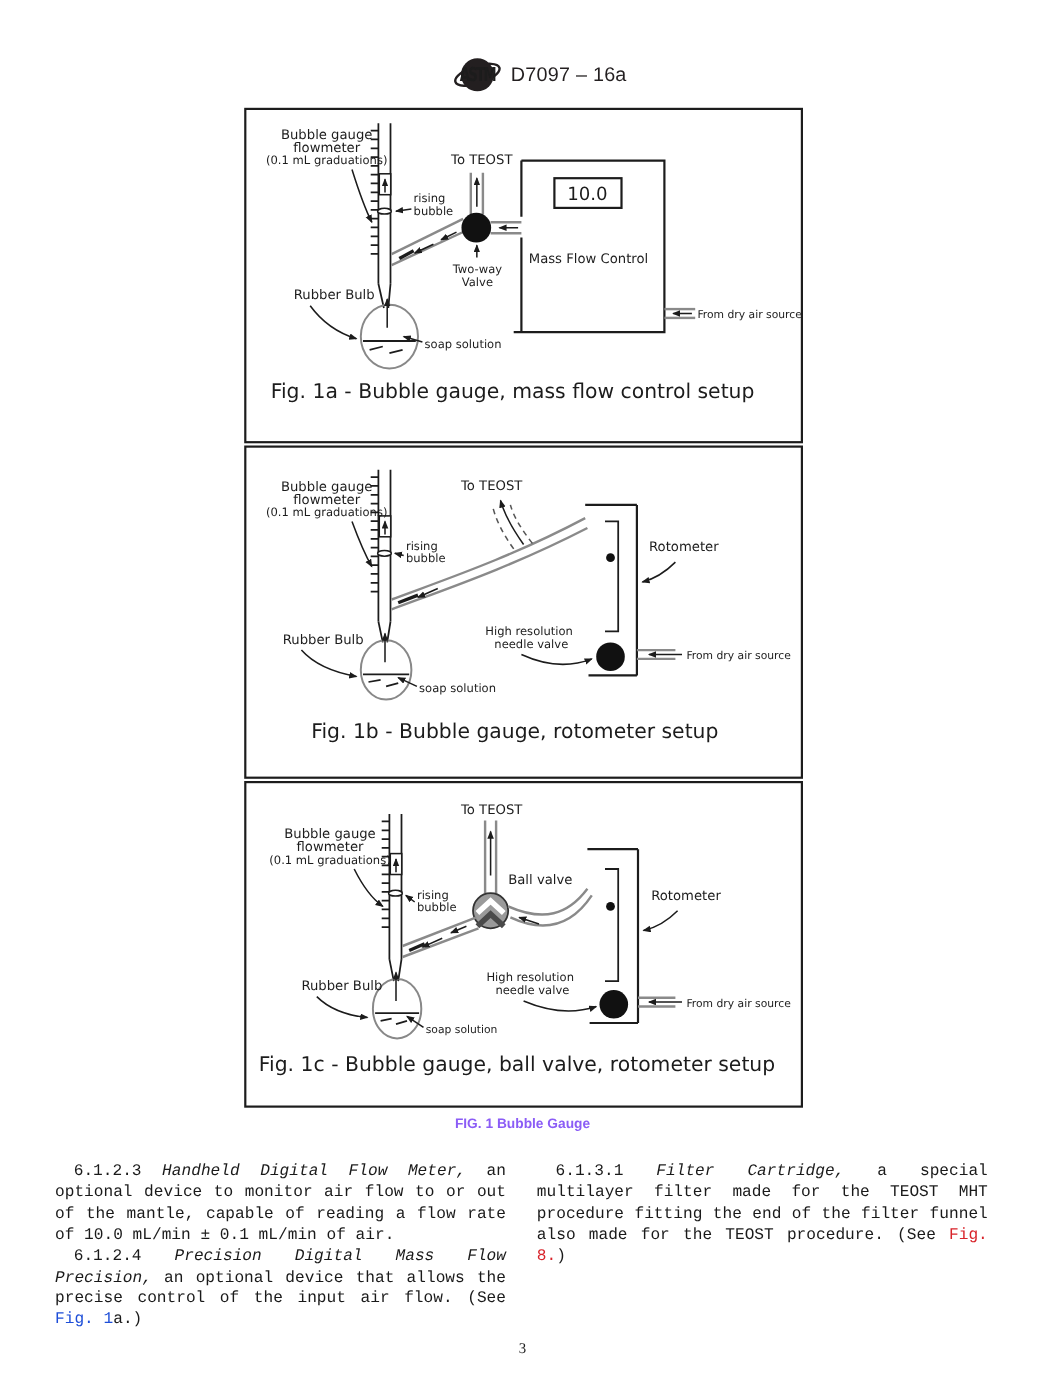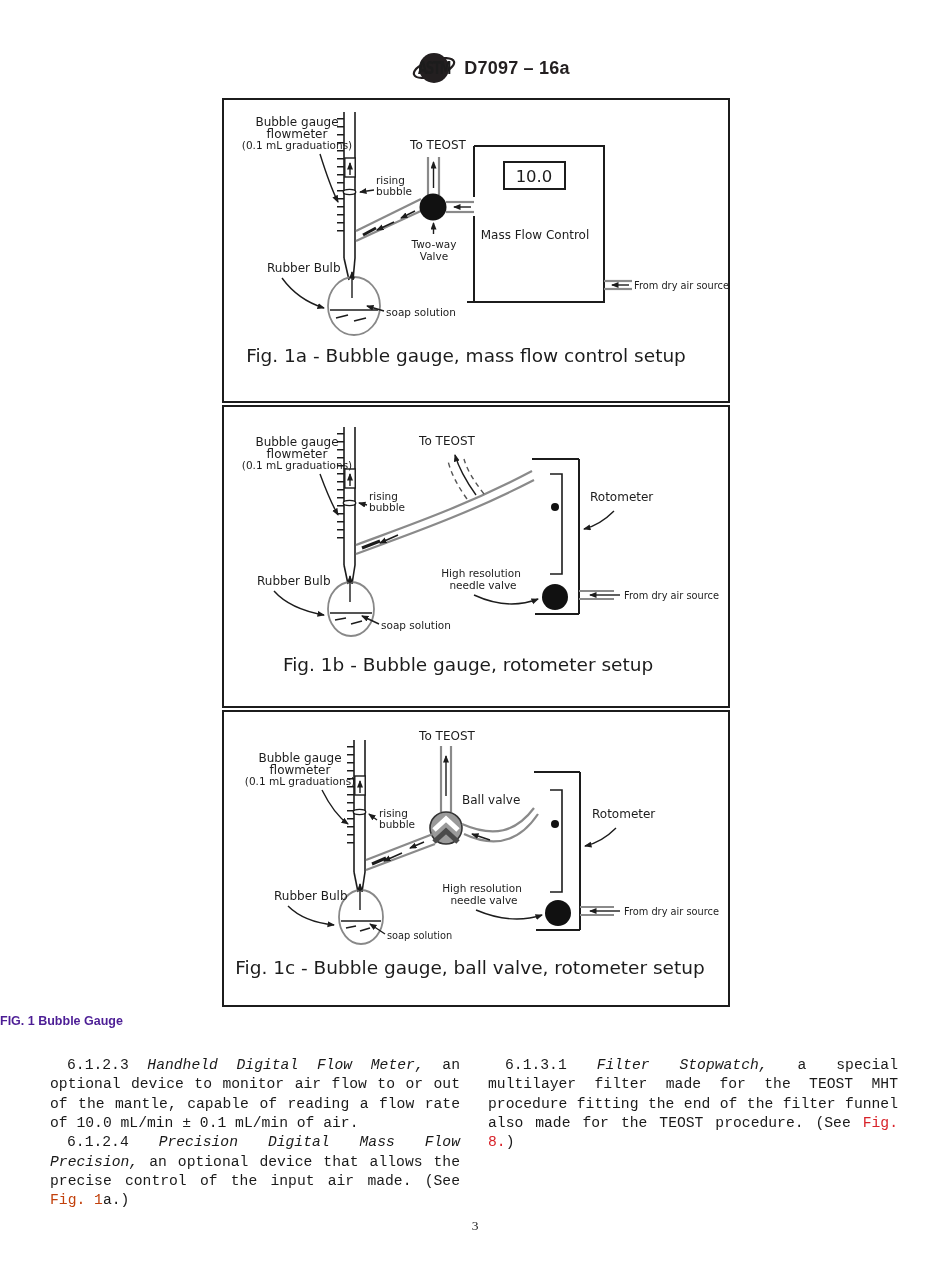--- a/index.html
+++ b/index.html
@@ -4,43 +4,43 @@
 <style>
   html,body{margin:0;padding:0;background:#e8e8e8;}
   .page{
     position:relative;width:950px;height:1272px;background:#ffffff;
     margin:0 auto;overflow:hidden;
     font-family:"Liberation Serif", serif;color:#1a1a1a;
   }
   
   .hdr{position:absolute;top:44px;left:16px;width:100%;height:48px;
     display:flex;align-items:center;justify-content:center;gap:8px;}
-  .hdr .title{font-family:"Liberation Sans",sans-serif;font-weight:bold;
+  .hdr .title{font-family:"Liberation Sans",sans-serif;font-weight:normal;
     font-size:18px;color:#231f20;letter-spacing:.2px;}
   
   .figbox{position:absolute;left:222px;width:504px;border:2px solid #1c1c1c;background:#fff;}
   #fig1a{top:98px;height:301px;}
   #fig1b{top:405px;height:299px;}
   #fig1c{top:710px;height:293px;}
   .figbox svg{display:block;}
   svg text{font-family:"DejaVu Sans",sans-serif;fill:#1c1c1c;}
   .dlabel{font-size:12px;}
   .dsmall{font-size:10.5px;}
   .dtiny{font-size:9.8px;}
   .dcap{font-size:18.5px;}
   .ddisp{font-size:16.5px;}
   .tube{stroke:#8a8a8a;stroke-width:2.2;fill:none;}
   .ink{stroke:#1c1c1c;stroke-width:1.6;fill:none;}
   .ink2{stroke:#1c1c1c;stroke-width:2;fill:none;}
   .gray{stroke:#888;stroke-width:1.8;fill:none;}
   .dash{stroke:#555;stroke-width:1.4;fill:none;stroke-dasharray:5 4;}
   .lead{stroke:#1c1c1c;stroke-width:1.4;fill:none;}
   
-  .figcap{position:absolute;top:1014px;left:0;width:100%;
-    font-family:"Liberation Sans",sans-serif;font-weight:bold;font-size:12.5px;color:#4c1d95;}
+  .figcap{position:absolute;top:1014px;left:0;width:100%;text-align:center;
+    font-family:"Liberation Sans",sans-serif;font-weight:bold;font-size:12.5px;color:#8b5cf6;}
   
   .cols{position:absolute;top:1056px;left:50px;width:848px;display:flex;gap:28px;font-family:Liberation Mono, monospace;}
   .col{width:410px;}
   .col p{margin:0;text-align:justify;text-indent:17px;
     font-size:14.7px;line-height:1.315;}
   .col p span.i{font-style:italic;}
   .col p span.r{}
   .pageno{position:absolute;top:1218px;left:0;width:100%;text-align:center;
     font-size:13.5px;}
 </style>
@@ -291,22 +291,22 @@
       <line x1="161" y1="222" x2="146" y2="212" class="lead" marker-end="url(#ar)"></line>
       <text x="246" y="262" text-anchor="middle" class="dcap">Fig. 1c - Bubble gauge, ball valve, rotometer setup</text>
     </svg>
   </div>
 
   <div class="figcap">FIG. 1 Bubble Gauge</div>
 
   <div class="cols">
     <div class="col">
       <p><span>6.1.2.3 </span><span class="i">Handheld Digital Flow Meter,</span><span> an optional device to monitor air flow to or out of the mantle, capable of reading a flow rate of 10.0 mL/min ± 0.1 mL/min of air.</span></p>
-      <p><span>6.1.2.4 </span><span class="i">Precision Digital Mass Flow Precision,</span><span> an optional device that allows the precise control of the input air made. (See </span><span class="r" style="color: #c2410c;">Fig. 1</span><span>a.)</span></p>
+      <p><span>6.1.2.4 </span><span class="i">Precision Digital Mass Flow Precision,</span><span> an optional device that allows the precise control of the input air flow. (See </span><span class="r" style="color: #1d4ed8;">Fig. 1</span><span>a.)</span></p>
     </div>
     <div class="col">
-      <p><span>6.1.3.1 </span><span class="i">Filter Stopwatch,</span><span> a special multilayer filter made for the TEOST MHT procedure fitting the end of the filter funnel also made for the TEOST procedure. (See </span><span class="r" style="color: rgb(216, 35, 42);">Fig. 8.</span><span>)</span></p>
+      <p><span>6.1.3.1 </span><span class="i">Filter Cartridge,</span><span> a special multilayer filter made for the TEOST MHT procedure fitting the end of the filter funnel also made for the TEOST procedure. (See </span><span class="r" style="color: rgb(216, 35, 42);">Fig. 8.</span><span>)</span></p>
     </div>
   </div>
 
   <div class="pageno">3</div>
 
 </div>
 
 </body></html>

